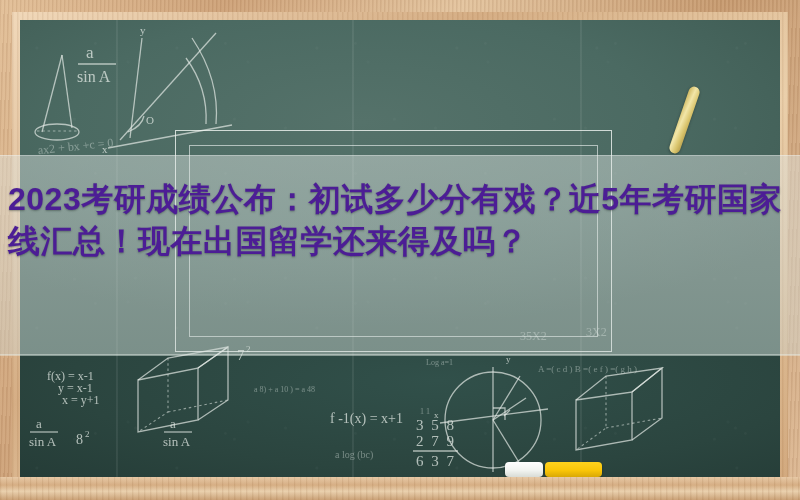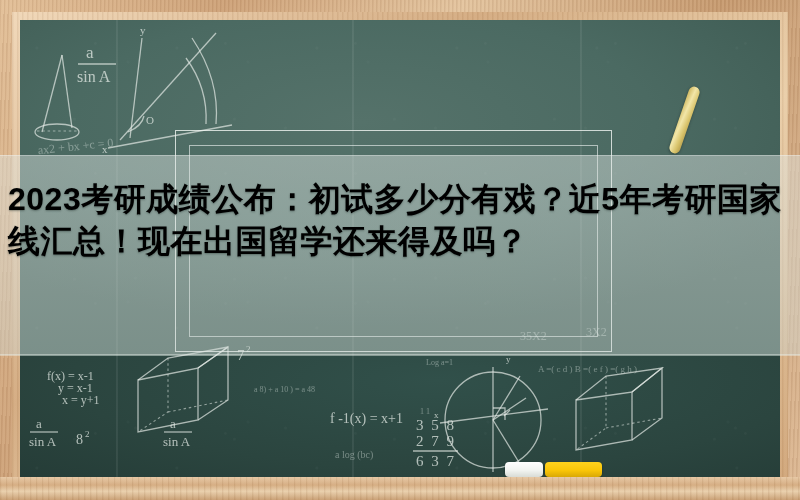--- a/index.html
+++ b/index.html
@@ -112,21 +112,21 @@
   }
   .band-edge-bot{
     position:absolute;left:0;right:0;top:354px;height:2px;
     background:rgba(235,242,239,0.42);
   }
 
   
   .headline{
     position:absolute;
     left:8px; top:178px; width:790px;
-    color:#000000;
+    color:#4c1d95;
     font-size:32px;
     line-height:42px;
     font-weight:700;
     letter-spacing:.5px;
     text-shadow:0 1px 2px rgba(40,55,50,.45);
     font-family:"Liberation Sans", sans-serif;
     word-break:break-all;
   }
 
   

